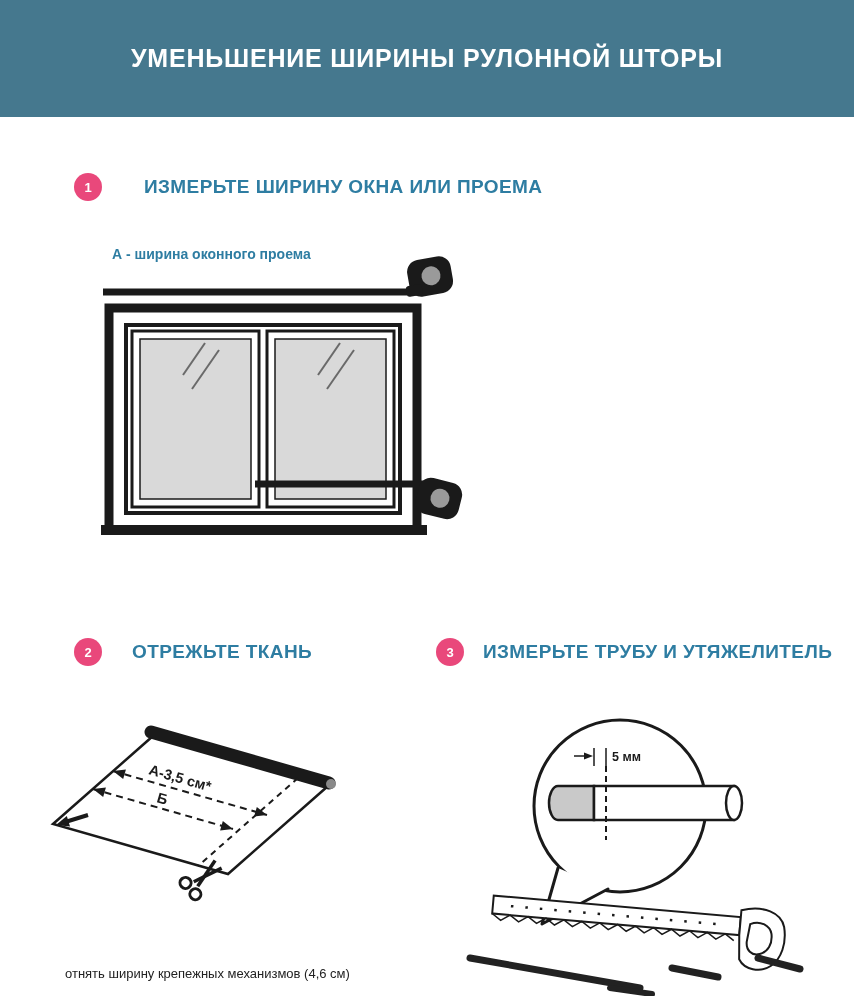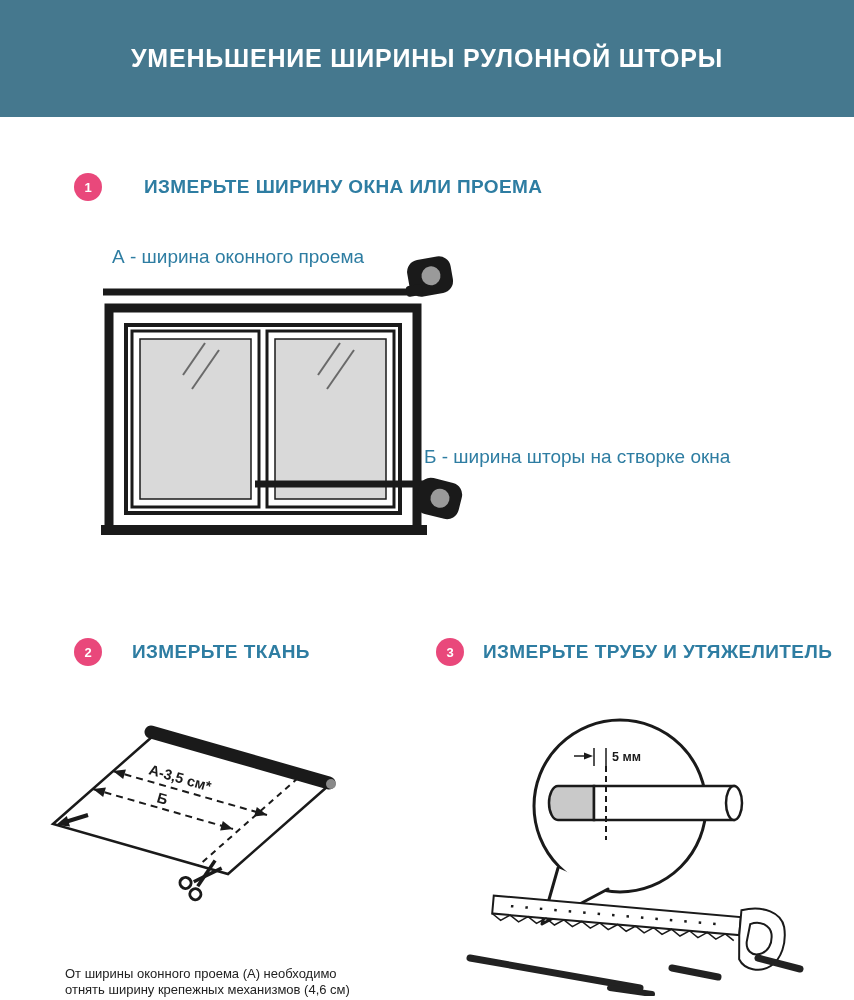--- a/index.html
+++ b/index.html
@@ -14,21 +14,21 @@
 
   .step-head { position:absolute; display:flex; align-items:center; }
   .step-head.g1 { gap:42px; }
   .step-head.g2 { gap:30px; }
   .step-head.g3 { gap:19px; }
   .badge { width:28px; height:28px; border-radius:50%; background:var(--badge-pink,#E9487B);
            color:#fff; font-size:13px; font-weight:bold;
            display:flex; align-items:center; justify-content:center; flex:0 0 auto; }
   .step-title { color:var(--accent,#2E7DA2); font-size:19px; font-weight:bold; letter-spacing:.4px; white-space:nowrap; }
 
-  .diagram-label { position:absolute; color:var(--accent,#2E7DA2); font-size:19px; font-weight:400; white-space:nowrap; }
+  .diagram-label { position:absolute; color:var(--accent,#2E7DA2); font-size:14px; font-weight:700; white-space:nowrap; }
 
   .footnote { position:absolute; left:65px; top:966px; color:#222; font-size:13px; line-height:1.25; }
 
   .illus { position:absolute; }
   svg text { font-family:"Liberation Sans", sans-serif; fill:var(--ink,#1A1A1A); }
 </style>
 </head>
 <body>
 
 <div class="page">
@@ -69,25 +69,24 @@
     </g>
     <rect x="6" y="273" width="326" height="10" fill="#1a1a1a"></rect>
 
     <line x1="160" y1="232" x2="338" y2="232" stroke="#1a1a1a" stroke-width="7"></line>
     <g transform="translate(344,246) rotate(14)">
       <rect x="-22" y="-18" width="44" height="37" rx="12" fill="#1a1a1a"></rect>
       <circle cx="1" cy="0" r="9.5" fill="#9a9a9a"></circle>
     </g>
   </svg>
 
-  <div class="diagram-label" style="left:424px; top:446px;">Б - ширина шторы на створке окна</div>
 
   <div class="step-head g2" style="left:74px; top:638px;">
     <span class="badge">2</span>
-    <span class="step-title">ИЗМЕРЬТЕ ТКАНЬ</span>
+    <span class="step-title">ОТРЕЖЬТЕ ТКАНЬ</span>
   </div>
 
   <svg class="illus" style="left:48px; top:706px;" width="305" height="262" viewBox="0 0 305 262">
 
     <polygon points="105,30 280,80 180,168 5,118" fill="#fff" stroke="#1a1a1a" stroke-width="2.5"></polygon>
 
     <line x1="103" y1="26" x2="281" y2="77" stroke="#1a1a1a" stroke-width="13" stroke-linecap="round"></line>
     <circle cx="283" cy="78" r="5" fill="#8a8a8a"></circle>
 
     <g stroke="#1a1a1a">
@@ -151,17 +150,16 @@
       <path d="M278,193 C300,186 318,192 322,206 C326,222 322,238 312,246 C302,254 286,252 280,242 L278,218 Z M288,206 C298,201 308,206 310,214 C312,224 308,232 300,235 C292,238 286,232 286,224 Z" fill="#fff" fill-rule="evenodd" stroke="#1a1a1a" stroke-width="2"></path>
     </g>
 
     <line x1="8" y1="252" x2="178" y2="282" stroke="#222" stroke-width="7" stroke-linecap="round"></line>
     <line x1="210" y1="262" x2="256" y2="271" stroke="#222" stroke-width="7" stroke-linecap="round"></line>
     <line x1="148" y1="282" x2="190" y2="288" stroke="#222" stroke-width="6" stroke-linecap="round"></line>
     <line x1="296" y1="252" x2="338" y2="263" stroke="#222" stroke-width="7" stroke-linecap="round"></line>
   </svg>
 
   <div class="footnote">
-    <div>От ширины оконного проема (А) необходимо</div>
     <div>отнять ширину крепежных механизмов (4,6 см)</div>
   </div>
 
 </div>
 
 </body></html>

